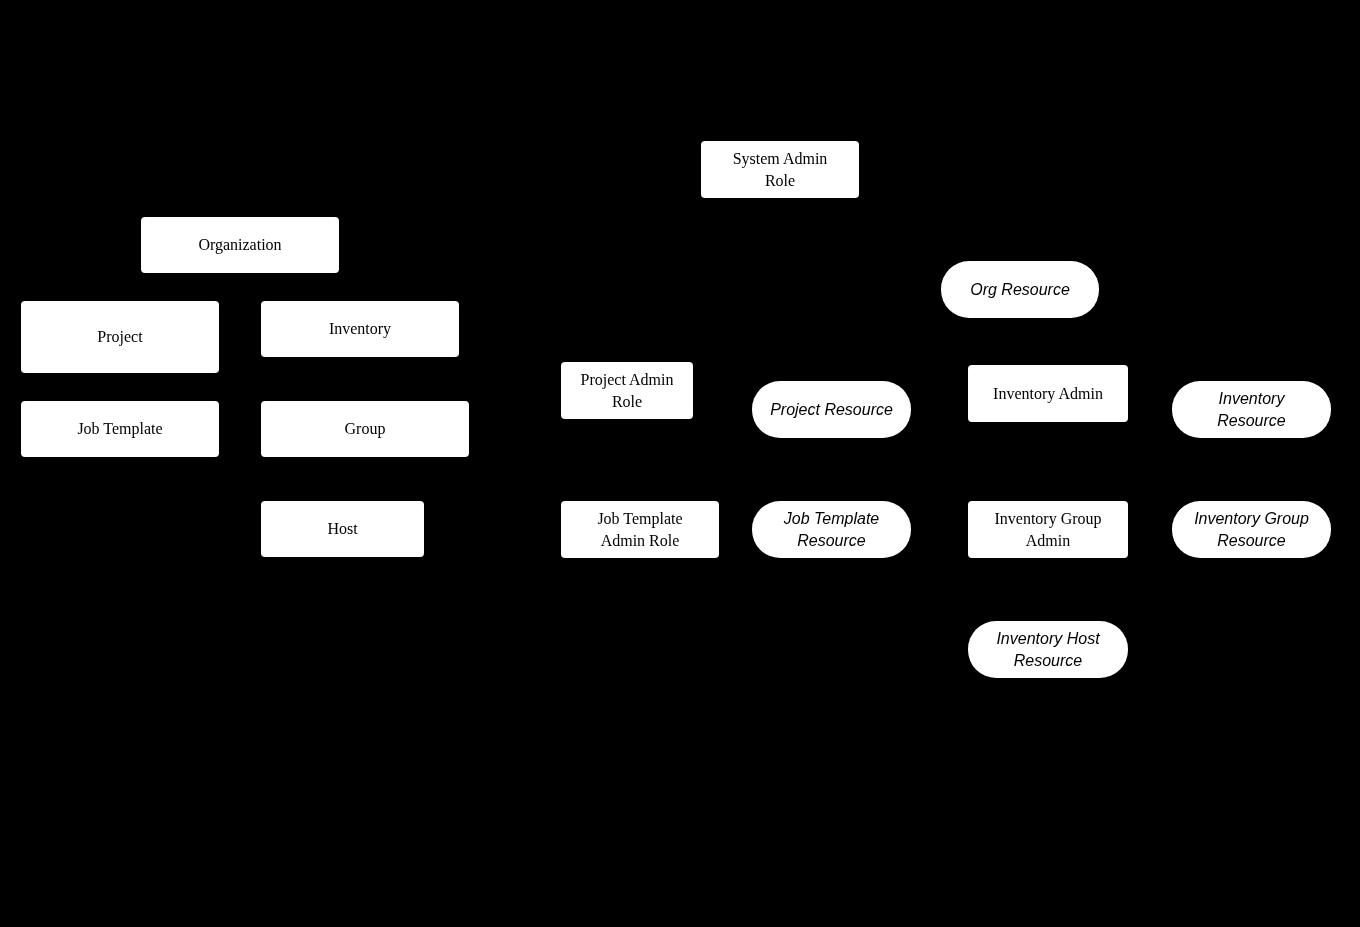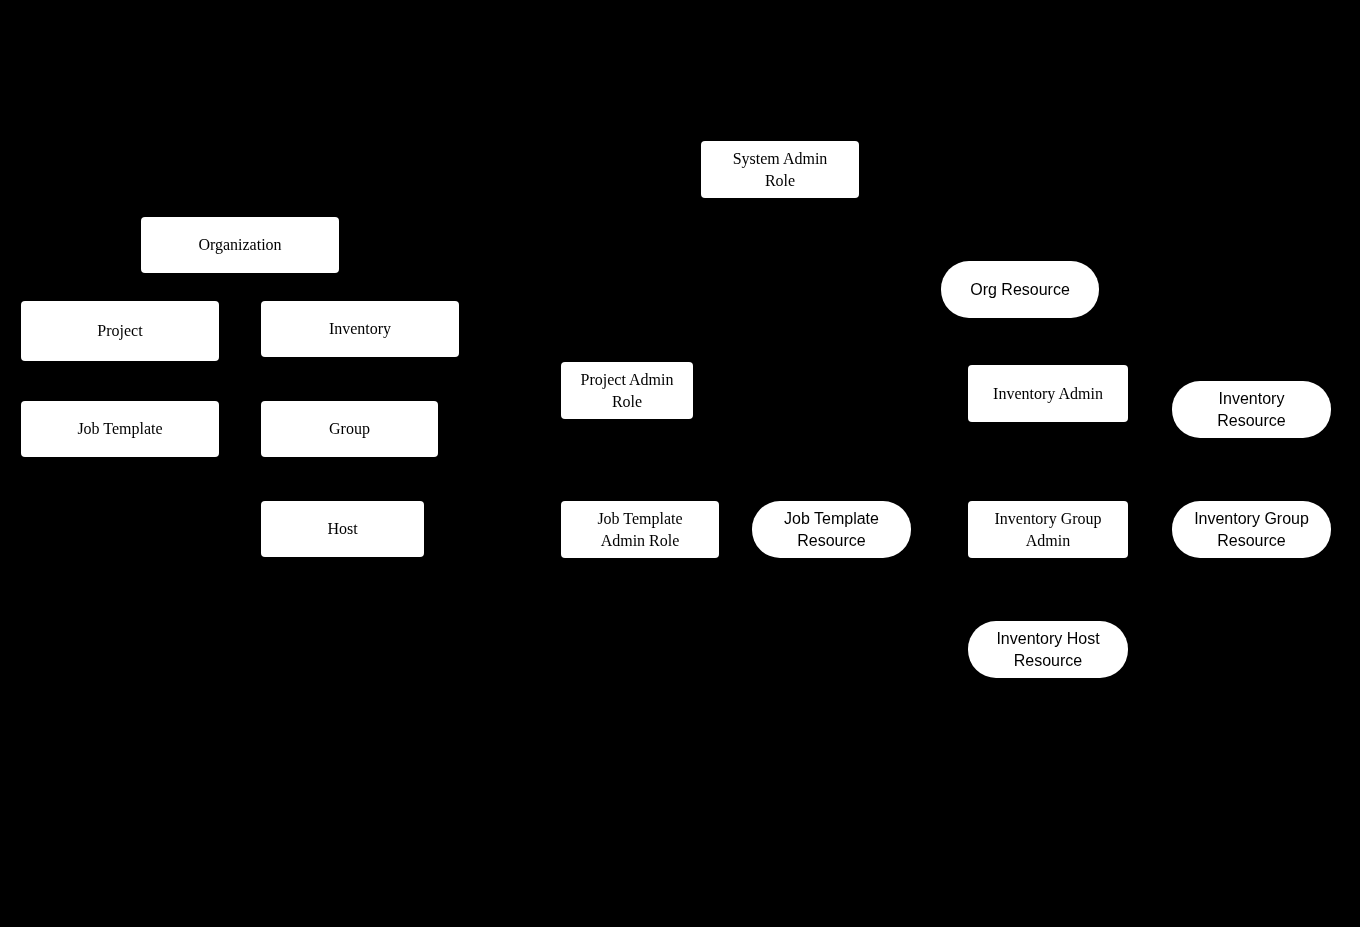--- a/index.html
+++ b/index.html
@@ -22,58 +22,61 @@
     color:var(--node-text);
     display:flex;
     align-items:center;
     justify-content:center;
     text-align:center;
     font-size:16px;
     line-height:22px;
     box-sizing:border-box;
   }
   .rect{border-radius:4px;font-family:Liberation Serif, serif;}
-  .stadium{border-radius:28px;}
+  .stadium{border-radius:28px;font-style:italic;}
   .label{white-space:pre-line;padding:0 6px;}
 </style>
 </head>
 <body>
 
 <div class="canvas">
 
   <div class="node rect" style="left:141px;top:217px;width:198px;height:56px">
     <span class="label">Organization</span>
   </div>
-  <div class="node rect" style="left:21px;top:301px;width:198px;height:60px">
+  <div class="node rect" style="left:21px;top:301px;width:198px;height:72px">
     <span class="label">Project</span>
   </div>
   <div class="node rect" style="left:261px;top:301px;width:198px;height:56px">
     <span class="label">Inventory</span>
   </div>
   <div class="node rect" style="left:21px;top:401px;width:198px;height:56px">
     <span class="label">Job Template</span>
   </div>
-  <div class="node rect" style="left:261px;top:401px;width:177px;height:56px">
+  <div class="node rect" style="left:261px;top:401px;width:208px;height:56px">
     <span class="label">Group</span>
   </div>
   <div class="node rect" style="left:261px;top:501px;width:163px;height:56px">
     <span class="label">Host</span>
   </div>
 
   <div class="node rect" style="left:701px;top:141px;width:158px;height:57px">
     <span class="label">System Admin
 Role</span>
   </div>
   <div class="node stadium" style="left:941px;top:261px;width:158px;height:57px">
     <span class="label">Org Resource</span>
   </div>
 
   <div class="node rect" style="left:561px;top:362px;width:132px;height:57px">
     <span class="label">Project Admin
 Role</span>
+  </div>
+  <div class="node stadium" style="left:752px;top:381px;width:159px;height:57px">
+    <span class="label">Project Resource</span>
   </div>
   <div class="node rect" style="left:968px;top:365px;width:160px;height:57px">
     <span class="label">Inventory Admin</span>
   </div>
   <div class="node stadium" style="left:1172px;top:381px;width:159px;height:57px">
     <span class="label">Inventory
 Resource</span>
   </div>
 
   <div class="node rect" style="left:561px;top:501px;width:158px;height:57px">

